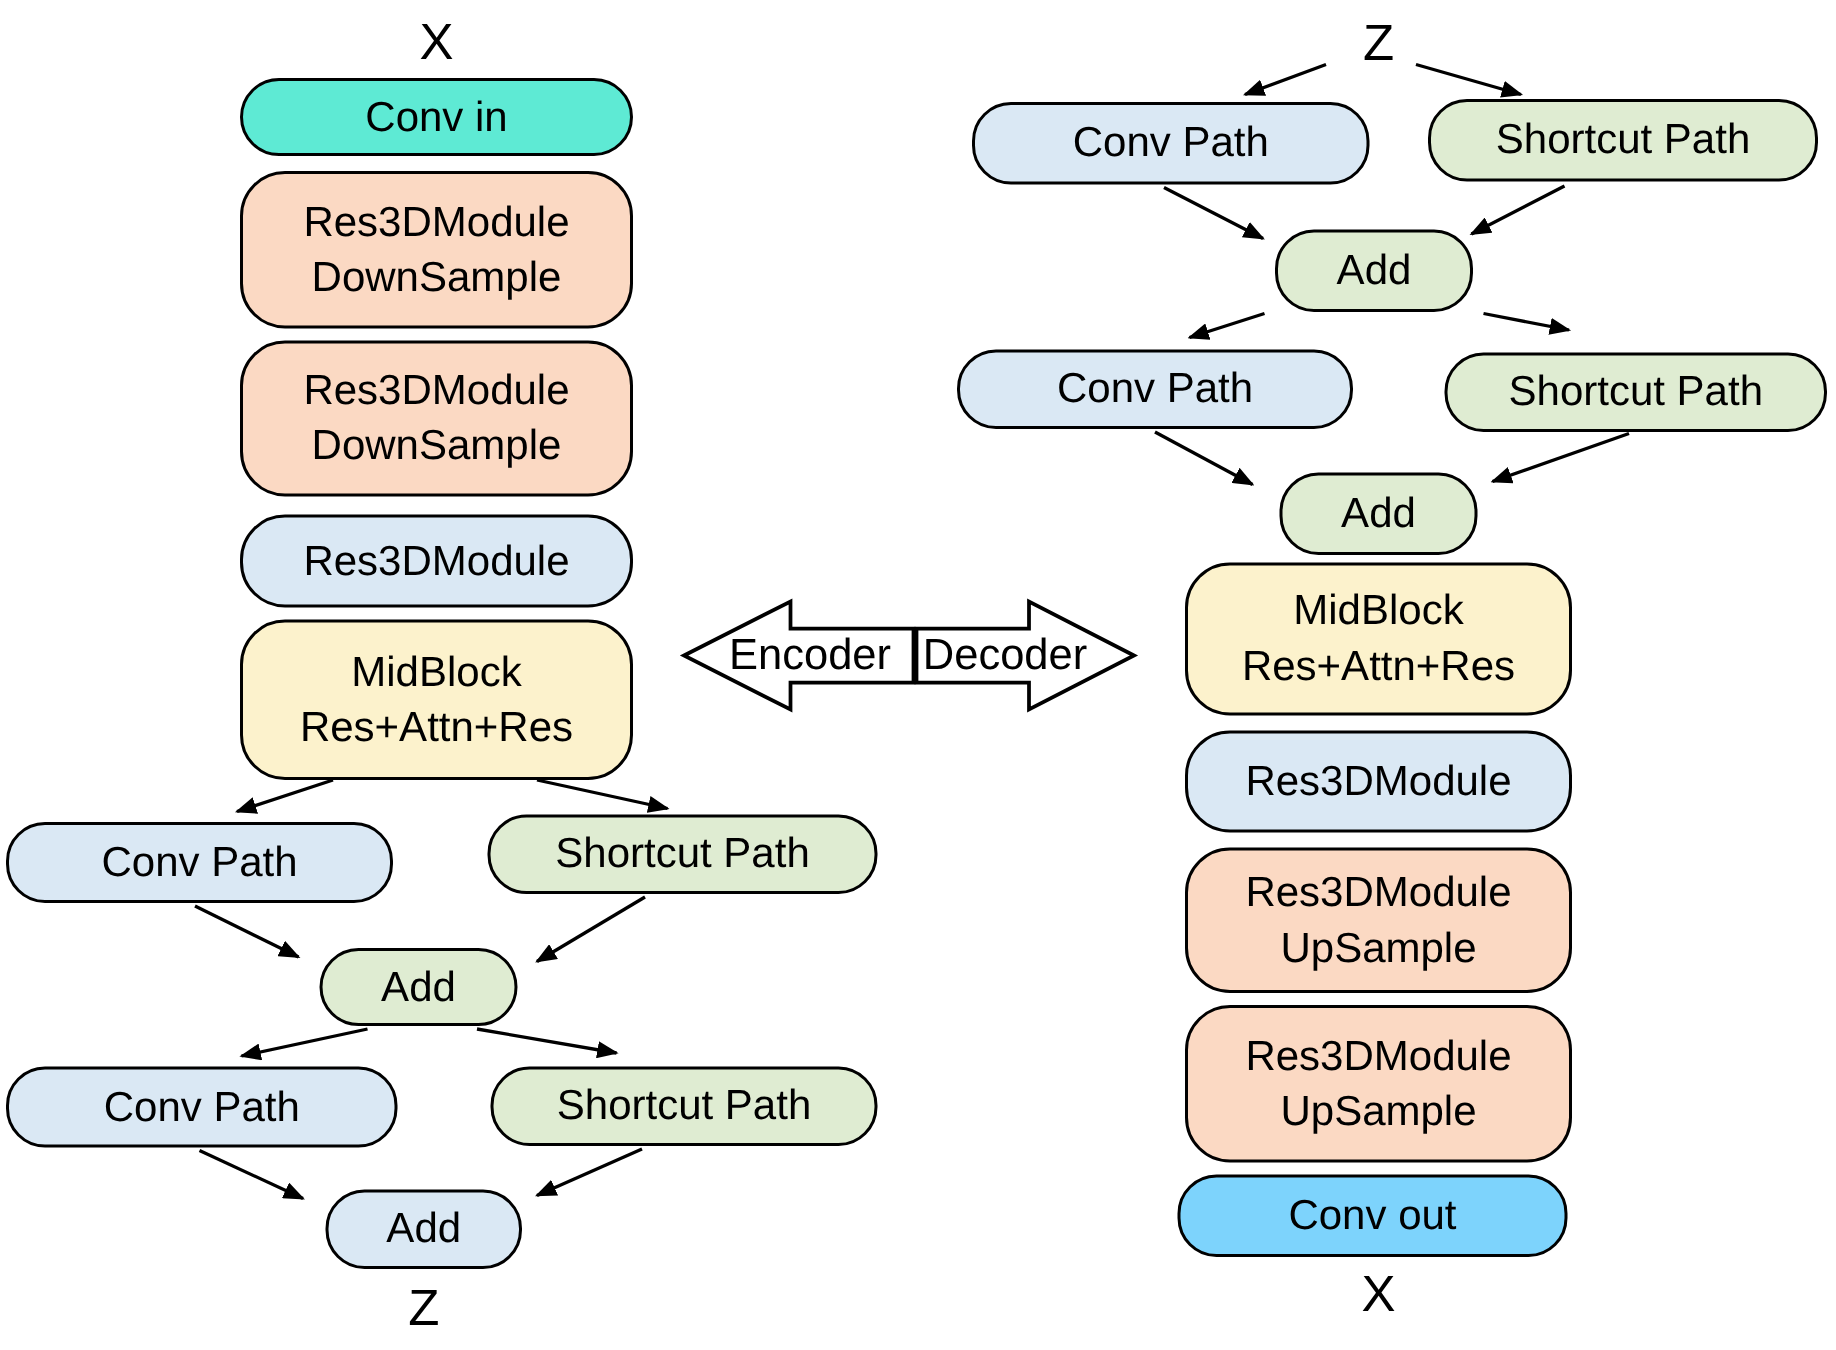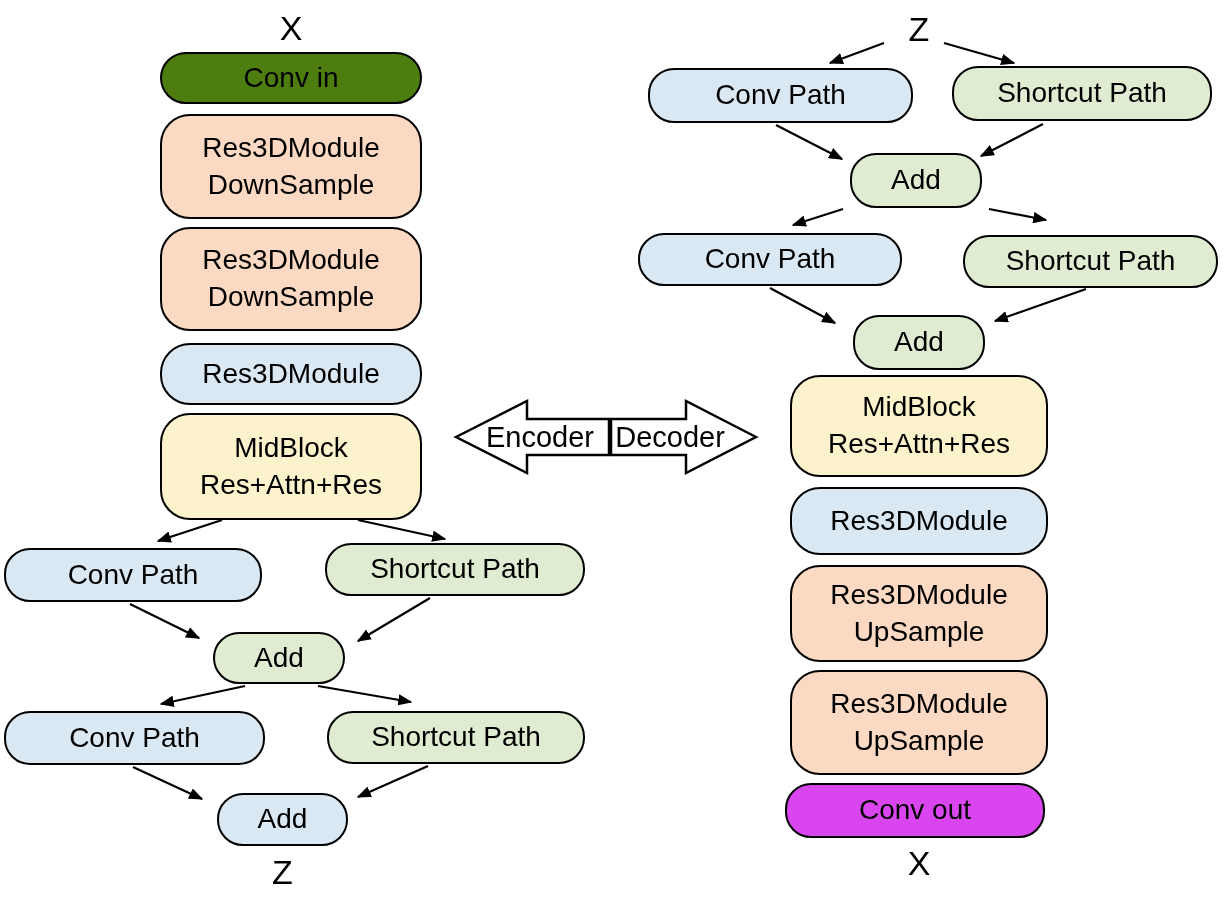--- a/index.html
+++ b/index.html
@@ -48,21 +48,21 @@
 
     <polygon points="456,437 527,401 527,419 609,419 609,455 527,455 527,473" fill="#ffffff" stroke="#000" stroke-width="2.5"></polygon>
     <polygon points="756,437 686,401 686,419 611,419 611,455 686,455 686,473" fill="#ffffff" stroke="#000" stroke-width="2.5"></polygon>
   </svg>
 
   <div class="midlabel" style="left:480px;top:418px;width:120px;height:38px;">Encoder</div>
   <div class="midlabel" style="left:608px;top:418px;width:124px;height:38px;">Decoder</div>
 
   <div class="freelabel" style="left:160px;top:6px;width:262px;height:44px;">X</div>
 
-  <div class="node r26" style="left: 160px; top: 52px; width: 262px; height: 52px; background-color: #4d7c0f;">
+  <div class="node r26" style="left: 160px; top: 52px; width: 262px; height: 52px; background-color: #5eead4;">
     <span>Conv in</span>
   </div>
 
   <div class="node r30" style="left: 160px; top: 114px; width: 262px; height: 105px; background-color: rgb(251, 217, 195);">
     <span>Res3DModule</span>
     <span>DownSample</span>
   </div>
 
   <div class="node r30" style="left: 160px; top: 227px; width: 262px; height: 104px; background-color: rgb(251, 217, 195);">
     <span>Res3DModule</span>
@@ -142,19 +142,19 @@
   <div class="node r30" style="left: 790px; top: 565px; width: 258px; height: 97px; background-color: rgb(251, 217, 195);">
     <span>Res3DModule</span>
     <span>UpSample</span>
   </div>
 
   <div class="node r30" style="left: 790px; top: 670px; width: 258px; height: 105px; background-color: rgb(251, 217, 195);">
     <span>Res3DModule</span>
     <span>UpSample</span>
   </div>
 
-  <div class="node r26" style="left: 785px; top: 783px; width: 260px; height: 55px; background-color: #d946ef;">
+  <div class="node r26" style="left: 785px; top: 783px; width: 260px; height: 55px; background-color: #7dd3fc;">
     <span>Conv out</span>
   </div>
 
   <div class="freelabel" style="left:790px;top:841px;width:258px;height:44px;">X</div>
 
 </div>
 
 </body></html>

